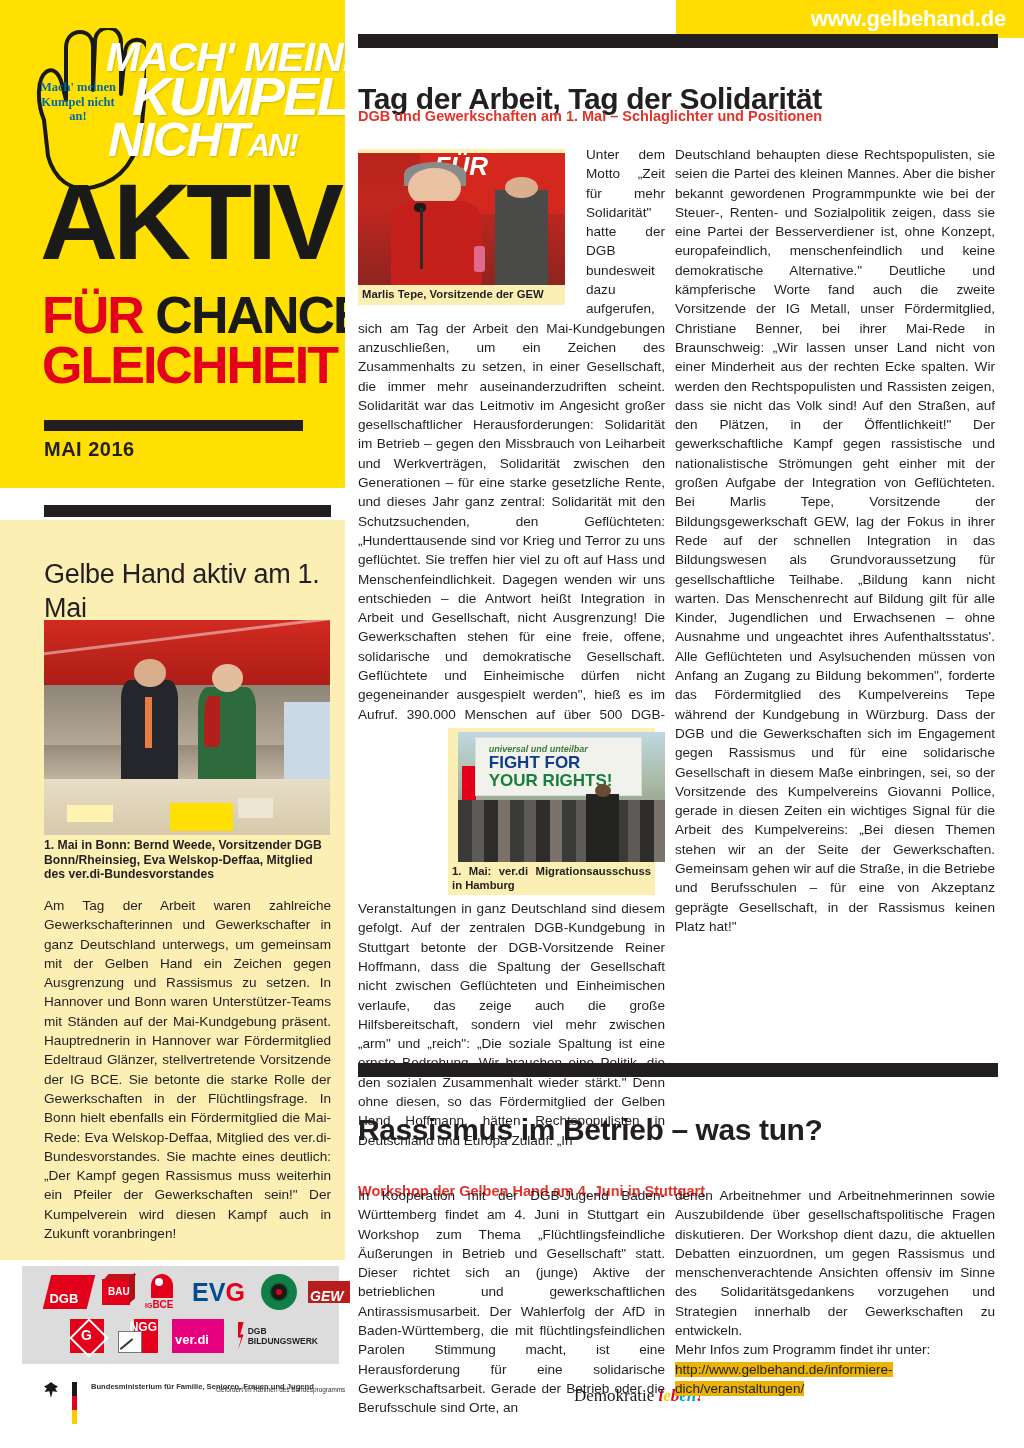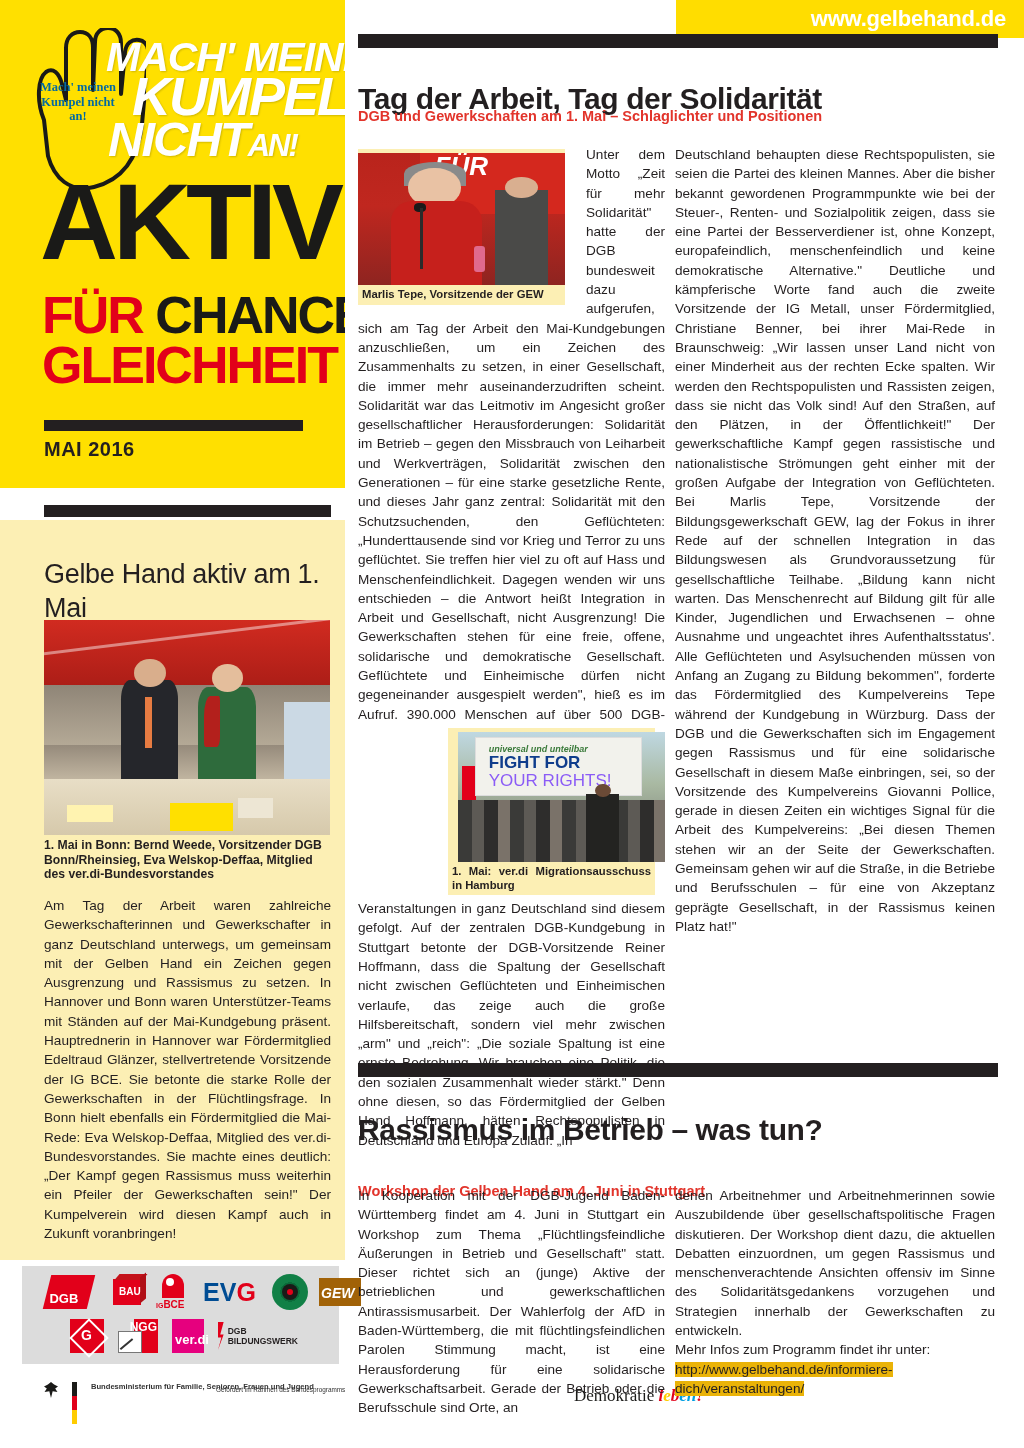--- a/index.html
+++ b/index.html
@@ -136,21 +136,21 @@
   }
   .logo-row{position:absolute;display:flex;align-items:center;}
   .logo-row.r1{left:25px;top:8px;gap:11px;}
   .logo-row.r2{left:48px;top:53px;gap:14px;}
 
   .lg{position:relative;display:inline-block;}
 
   .lg-dgb{width:44px;height:34px;background:#E2001A;transform:skewX(-14deg);}
   .lg-dgb span{position:absolute;left:4px;bottom:3px;color:#fff;font-weight:bold;font-size:13px;transform:skewX(14deg);}
 
-  .lg-igbau{width:32px;height:34px;margin-left:11px;}
+  .lg-igbau{width:32px;height:34px;}
   .lg-igbau .cube{position:absolute;left:0;top:4px;width:28px;height:26px;background:#E2001A;}
   .lg-igbau .cube:before{content:"";position:absolute;left:4px;top:-5px;width:28px;height:6px;background:#C4121A;transform:skewX(-40deg);}
   .lg-igbau .cube:after{content:"";position:absolute;right:-5px;top:-4px;width:6px;height:26px;background:#B00F16;transform:skewY(-40deg);}
   .lg-igbau .t{position:absolute;left:6px;top:11px;color:#fff;font-weight:bold;font-size:10px;z-index:2;}
 
   .lg-igbce{width:36px;height:36px;}
   .lg-igbce .fig{position:absolute;left:6px;top:0;width:22px;height:24px;background:#E2001A;border-radius:50% 50% 0 0;}
   .lg-igbce .fig:after{content:"";position:absolute;left:4px;top:4px;width:8px;height:8px;background:#fff;border-radius:50%;}
   .lg-igbce .t{position:absolute;left:0;bottom:0;color:#E2001A;font-weight:bold;font-size:10px;}
   .lg-igbce .t em{font-size:7px;font-style:normal;}
@@ -160,34 +160,34 @@
   .lg-evg .v{color:#004C93;font-weight:bold;font-size:25px;line-height:22px;}
   .lg-evg .g{color:#E2001A;font-weight:bold;font-size:25px;line-height:22px;}
 
   .lg-gdp{width:36px;height:36px;border-radius:50%;
     background:radial-gradient(circle,#0B6B3A 0 38%,#118046 38% 100%);}
   .lg-gdp:before{content:"";position:absolute;left:50%;top:50%;width:16px;height:16px;margin:-8px 0 0 -8px;
     background:#1A1A18;border-radius:50%;}
   .lg-gdp:after{content:"";position:absolute;left:50%;top:50%;width:6px;height:6px;margin:-3px 0 0 -3px;
     background:#E2001A;border-radius:50%;}
 
-  .lg-gew{width:42px;height:28px;background:#a16207;}
+  .lg-gew{width:42px;height:22px;background:#b91c1c;}
   .lg-gew span{position:absolute;left:2px;top:7px;color:#fff;font-weight:bold;font-size:14px;font-style:italic;}
 
   .lg-igm{width:34px;height:34px;background:#E2001A;}
   .lg-igm .d{position:absolute;left:5px;top:5px;width:24px;height:24px;border:2px solid #fff;transform:rotate(45deg);}
   .lg-igm .g{position:absolute;left:11px;top:8px;color:#fff;font-weight:bold;font-size:14px;z-index:2;}
 
   .lg-ngg{width:40px;height:34px;}
   .lg-ngg .bg{position:absolute;right:0;top:0;width:24px;height:34px;background:#E2001A;}
   .lg-ngg .t{position:absolute;right:1px;top:1px;color:#fff;font-weight:bold;font-size:12px;z-index:3;}
   .lg-ngg .box{position:absolute;left:0;bottom:0;width:22px;height:20px;background:#fff;border:1px solid #777;}
   .lg-ngg .arrow{position:absolute;left:3px;bottom:3px;width:16px;height:2px;background:#333;transform:rotate(-40deg);transform-origin:left bottom;}
 
-  .lg-verdi{width:32px;height:34px;background:#E6007E;}
+  .lg-verdi{width:52px;height:34px;background:#E6007E;}
   .lg-verdi span{position:absolute;left:3px;bottom:6px;color:#fff;font-weight:bold;font-size:13px;}
 
   .lg-dgbbw{width:80px;height:34px;display:flex;align-items:center;gap:4px;}
   .lg-dgbbw .mark{width:16px;height:28px;background:#E2001A;clip-path:polygon(0 0,100% 0,40% 45%,100% 45%,0 100%,60% 55%,0 55%);}
   .lg-dgbbw .tx{color:#231F20;font-weight:bold;font-size:8.5px;line-height:10px;}
 
   
   .footer{position:absolute;left:44px;top:1382px;width:330px;height:50px;}
   .bm{position:absolute;left:0;top:0;display:flex;gap:14px;align-items:flex-start;}
   .bm .eagle{width:14px;height:16px;background:#1A1A18;
@@ -243,21 +243,21 @@
   .fig-tepe .bottle{position:absolute;left:56%;bottom:10%;width:11px;height:26px;background:#E06A8E;border-radius:3px;}
 
   .fig-hh{
     float:right;width:207px;height:130px;margin:4px 0 3px 10px;
     background:linear-gradient(180deg,#BFD8E2 0%,#A9B9A2 40%,#6E6F6B 100%);
     position:relative;overflow:hidden;
   }
   .fig-hh .banner{position:absolute;left:8%;top:4%;width:80%;height:44%;background:#F2F2EC;border:1px solid #ddd;}
   .fig-hh .banner .l1{position:absolute;left:8%;top:4%;color:#3a7a3a;font-style:italic;font-size:9px;font-weight:bold;}
   .fig-hh .banner .l2{position:absolute;left:8%;top:26%;color:#0F3D8C;font-weight:bold;font-size:17px;}
-  .fig-hh .banner .l3{position:absolute;left:8%;top:58%;color:#8b5cf6;font-weight:normal;font-size:17px;}
+  .fig-hh .banner .l3{position:absolute;left:8%;top:58%;color:#15803d;font-weight:bold;font-size:17px;}
   .fig-hh .flag{position:absolute;left:2%;top:26%;width:14px;height:40px;background:#E2001A;}
   .fig-hh .crowd{position:absolute;left:0;bottom:0;width:100%;height:48%;
     background:repeating-linear-gradient(90deg,#3a3a38 0 14px,#5d5a55 14px 26px,#2e2d2c 26px 40px,#7a7269 40px 52px);}
   .fig-hh .person{position:absolute;left:62%;bottom:0;width:16%;height:52%;background:#232321;}
   .fig-hh .person:before{content:"";position:absolute;left:26%;top:-16%;width:48%;height:20%;background:#6B4A36;border-radius:50%;}
 
   .cap{
     background:#FCEFB4;color:#231F20;font-weight:bold;
     font-size:11.3px;line-height:13.6px;padding:3px 4px;box-sizing:border-box;
   }

